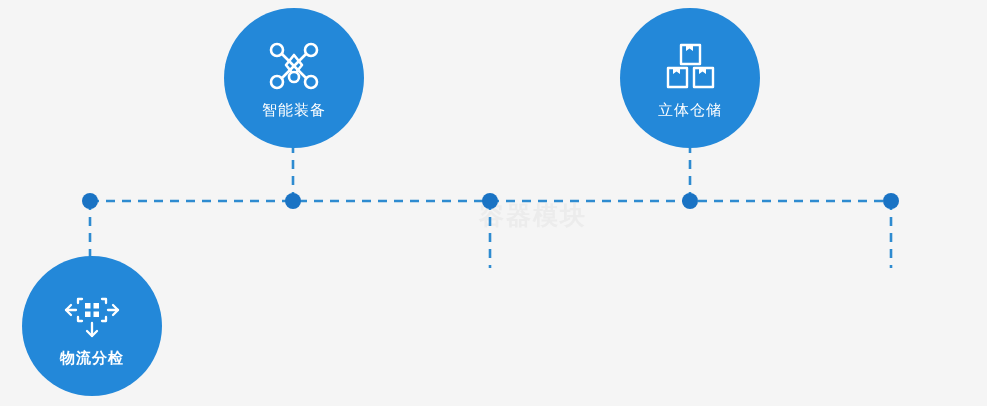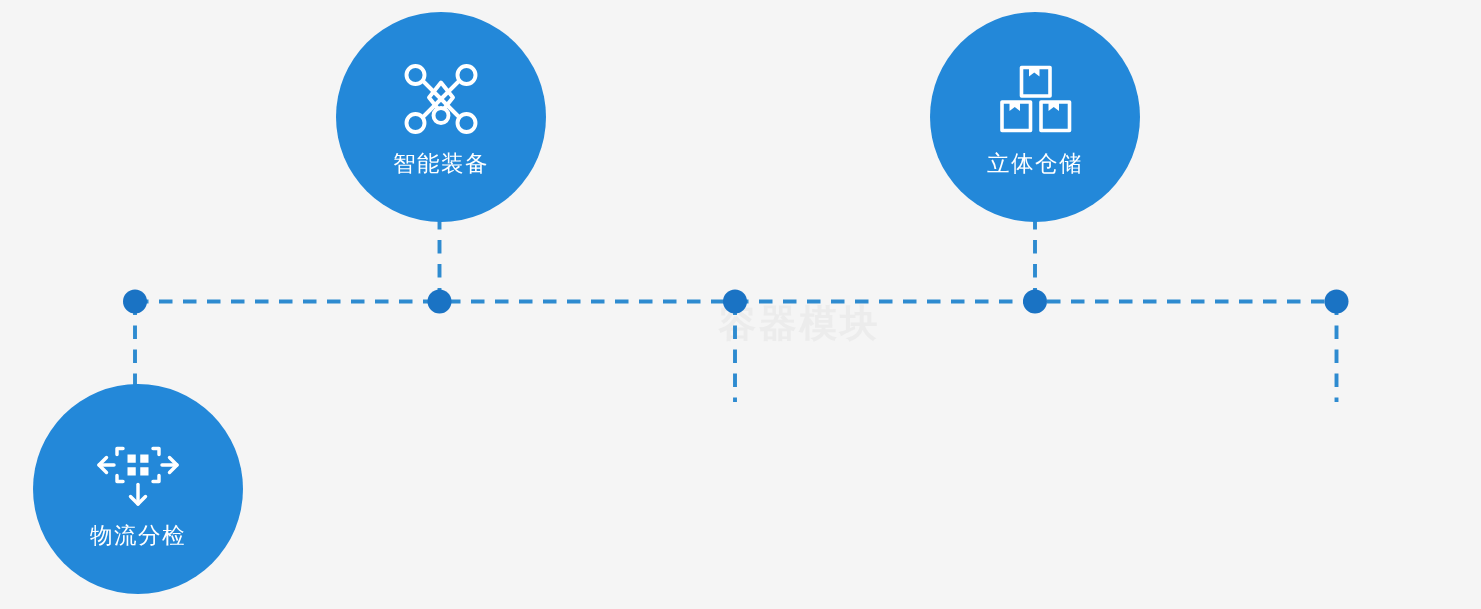--- a/index.html
+++ b/index.html
@@ -74,21 +74,21 @@
     color: #ffffff;
     font-size: 15px;
     letter-spacing: 1px;
     line-height: 1;
     text-align: right;
     white-space: nowrap;
   }
   
   #node-smart-equipment  { left: 224px; top: 8px;  }
   #node-warehouse        { left: 620px; top: 8px;  }
-  #node-logistics        { left: 22px;  top: 256px;}
+  #node-logistics        { left: 22px;  top: 256px; font-weight: bold;}
   #node-production       { left: 420px; top: 256px;}
   #node-painting         { left: 822px; top: 256px;}
 </style>
 </head>
 <body>
 
 <div id="diagram">
 
   <div class="watermark">容器模块</div>
 

